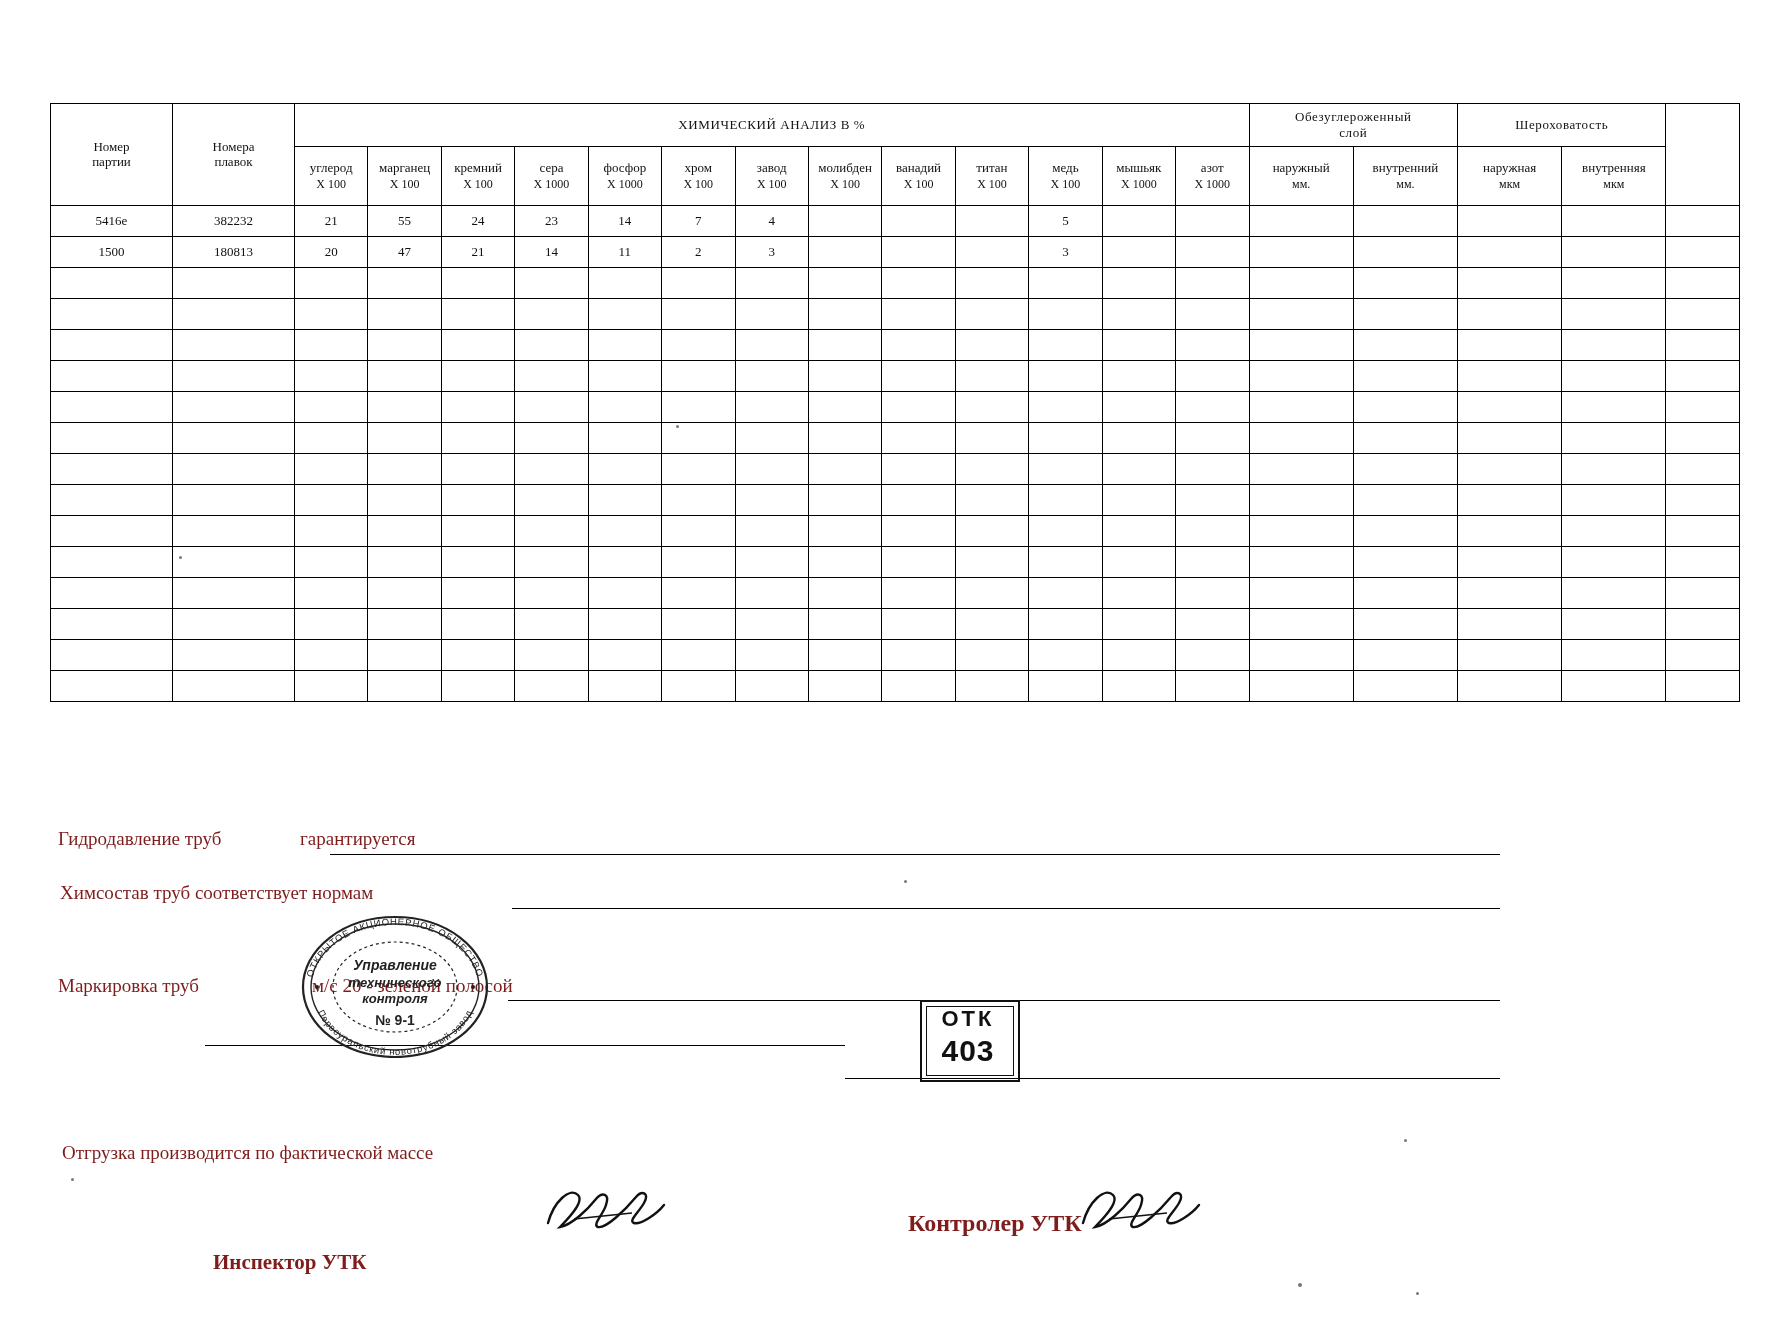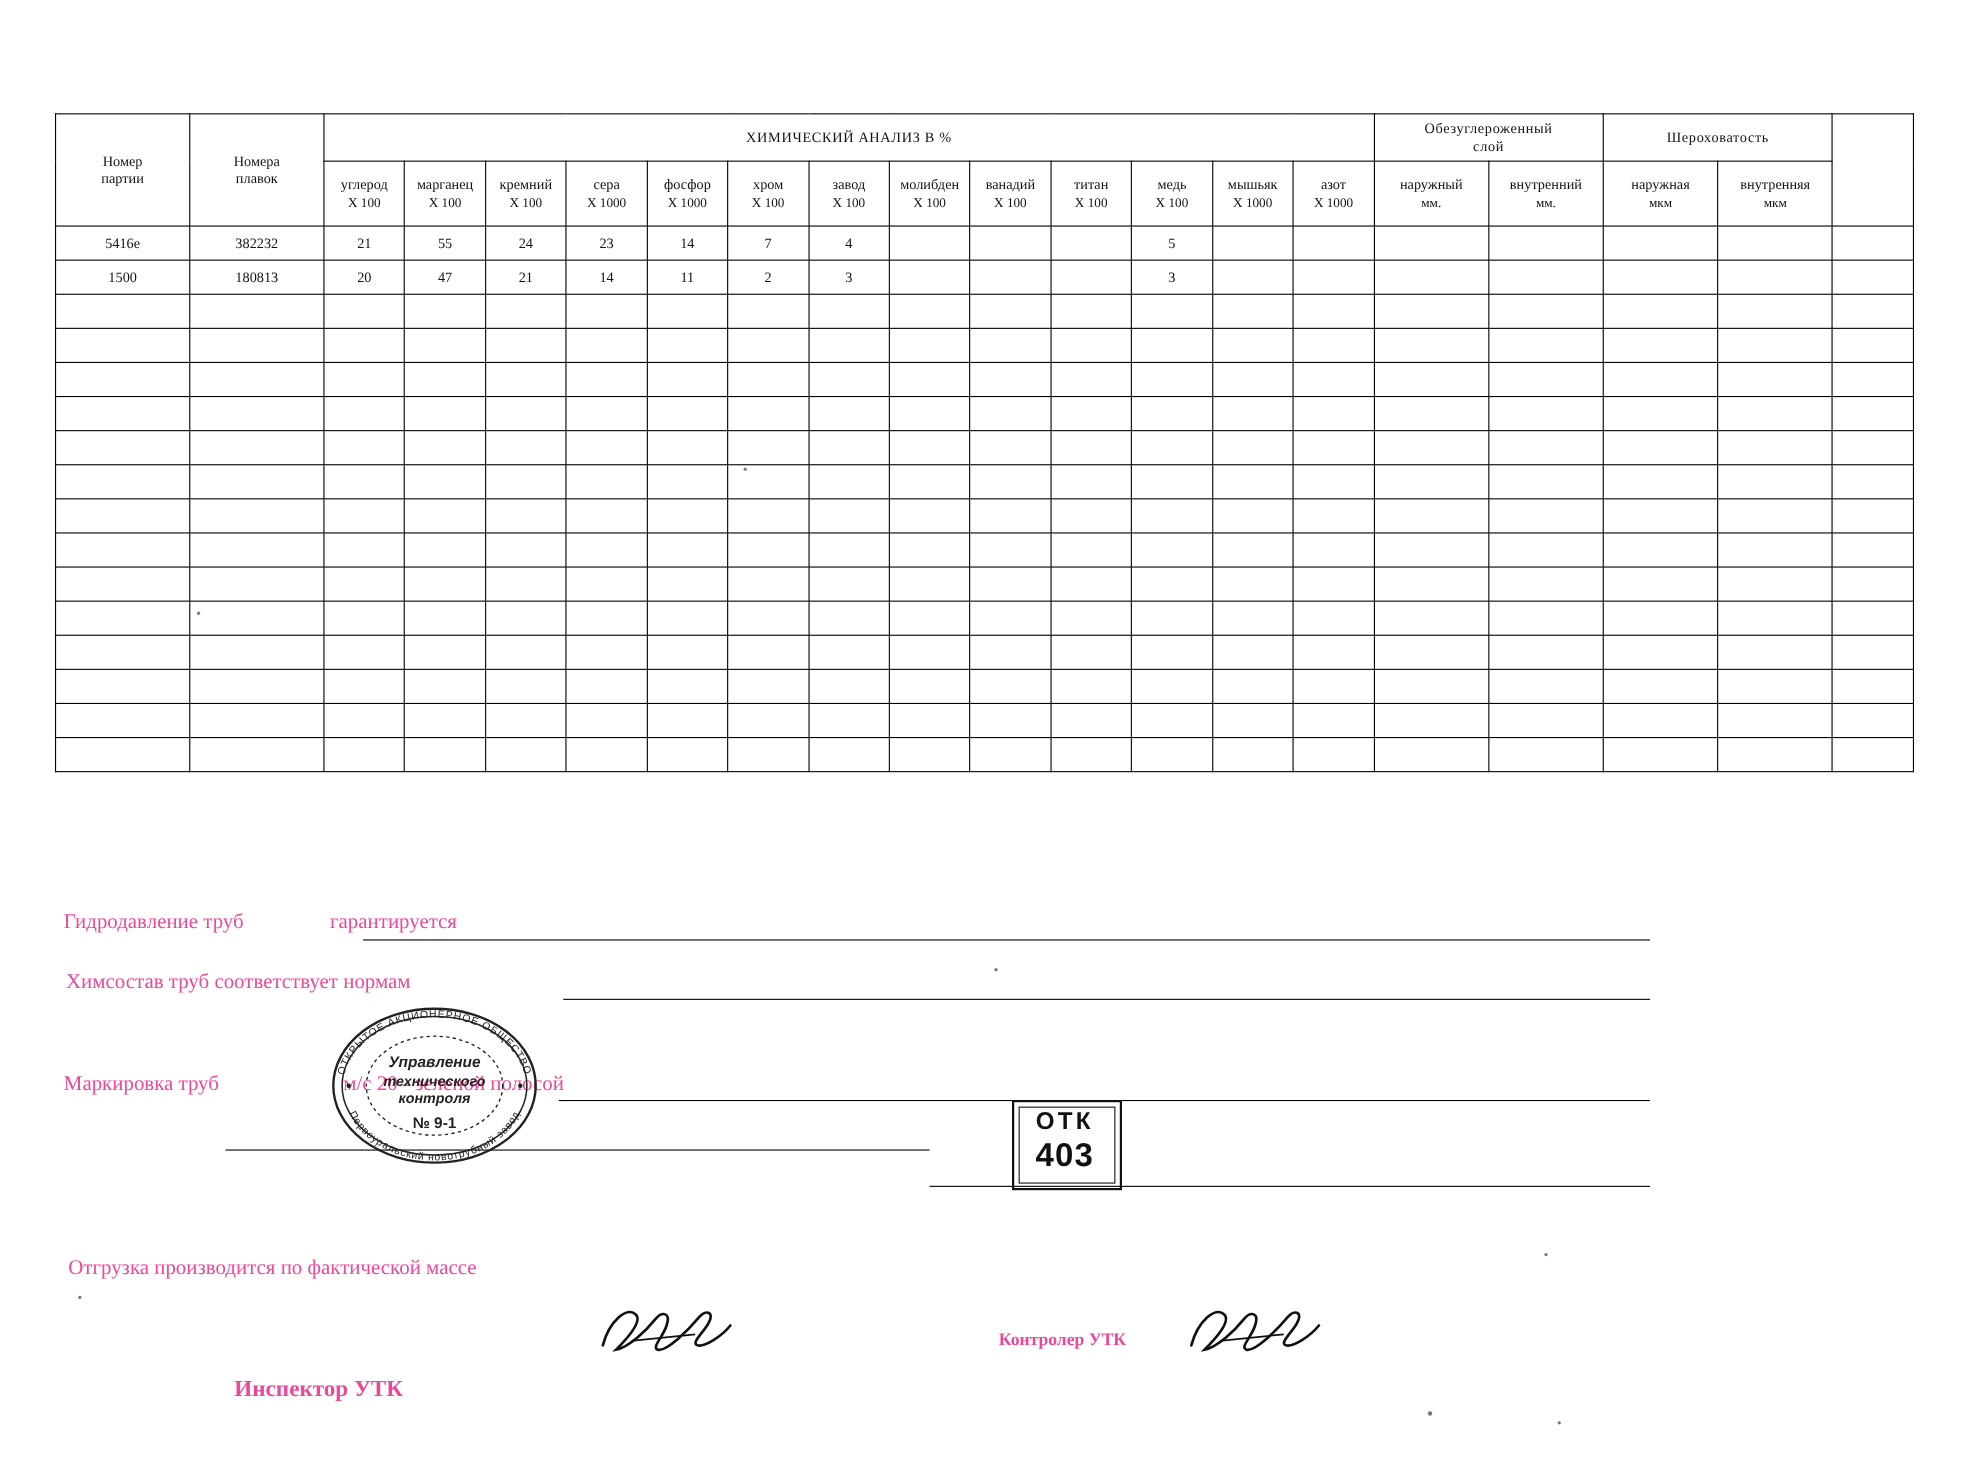--- a/index.html
+++ b/index.html
@@ -84,21 +84,21 @@
   .elcol { width: 62px; }
   .dcol { width: 88px; }
   .rcol { width: 88px; }
   .lastcol { width: 62px; }
 
   
   .ftxt {
     position: absolute;
     font-family: "Liberation Serif", serif;
     font-size: 19px;
-    color: #ec4899;
+    color: #7f1d1d;
     white-space: nowrap;
   }
   .fline {
     position: absolute;
     border-bottom: 1px solid #000;
     height: 0;
   }
 
   
   .round-stamp {
@@ -601,21 +601,21 @@
   <div class="ftxt" style="left:58px; top:975px;">Маркировка труб</div>
   <div class="ftxt" style="left:312px; top:975px;">м/с 20 - зеленой полосой</div>
   <div class="fline" style="left:508px; top:1000px; width:992px;"></div>
 
   <div class="fline" style="left:205px; top:1045px; width:640px;"></div>
   <div class="fline" style="left:845px; top:1078px; width:655px;"></div>
 
   <div class="ftxt" style="left:62px; top:1142px;">Отгрузка производится по фактической массе</div>
 
   <div class="ftxt" style="left:213px; top:1210px; font-size:21px; font-weight:bold;margin-top:40px;">Инспектор  УТК</div>
-  <div class="ftxt" style="left:908px; top:1210px; font-size:16px; font-weight:bold;">Контролер УТК</div>
+  <div class="ftxt" style="left:908px; top:1210px; font-size:24px; font-weight:bold;">Контролер УТК</div>
 
   <div class="round-stamp">
     <svg width="200" height="143" viewBox="0 0 200 143" xmlns="http://www.w3.org/2000/svg">
       <defs>
         <path id="arcTop" d="M 16,76 A 84,66 0 0 1 184,76"></path>
         <path id="arcBot" d="M 18,76 A 82,64 0 0 0 182,76"></path>
       </defs>
       <ellipse cx="100" cy="72" rx="92" ry="70" fill="none" stroke="#222" stroke-width="2.2"></ellipse>
       <ellipse cx="100" cy="72" rx="84" ry="63" fill="none" stroke="#222" stroke-width="1.4"></ellipse>
       <ellipse cx="100" cy="72" rx="62" ry="45" fill="none" stroke="#222" stroke-width="1.2" stroke-dasharray="3 3"></ellipse>

